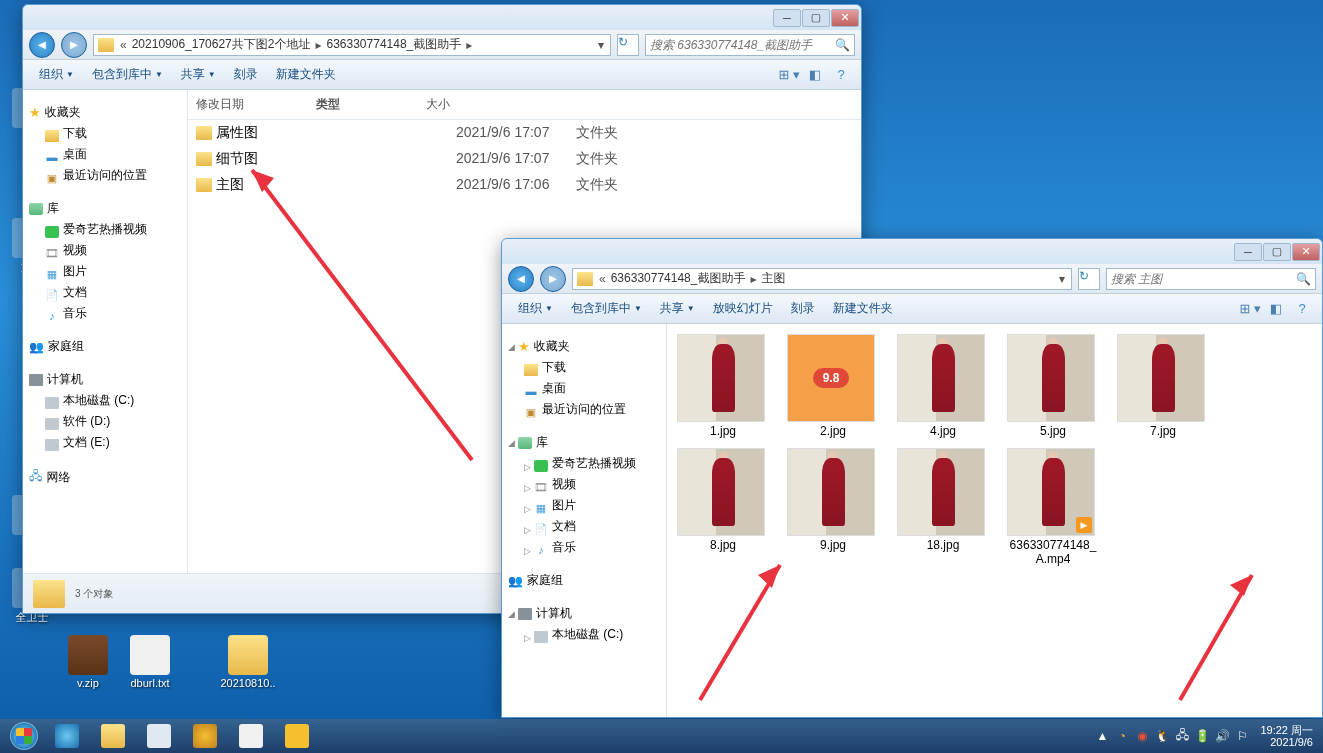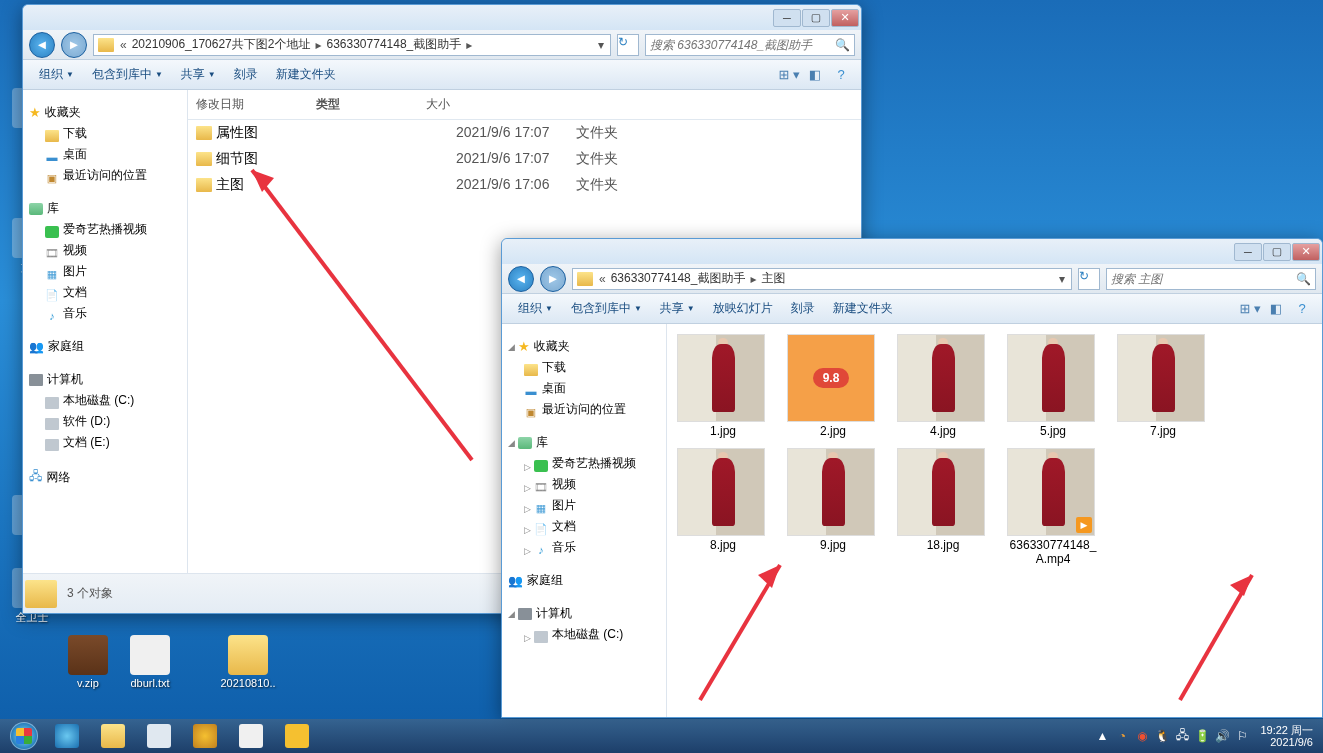--- a/index.html
+++ b/index.html
@@ -59,21 +59,21 @@
 .list-header .col.type { width: 110px; font-weight: bold; }
 .list-header .col.size { width: 80px; }
 .list-row { display: flex; font-size: 14px; padding: 2px 0; cursor: pointer; }
 .list-row .col { padding: 2px 8px; }
 .list-row .col.name { width: 260px; display: flex; align-items: center; gap: 4px; }
 .list-row .col.date { width: 120px; color: #555; }
 .list-row .col.type { width: 110px; color: #555; }
 .list-row .col.size { width: 80px; color: #555; }
 .fico { width: 16px; height: 14px; background: linear-gradient(to bottom, #fce38a, #e8b84a); border-radius: 1px; }
 
-.statusbar { height: 40px; background: linear-gradient(to bottom, #f0f4f8, #e4ecf4); border-top: 1px solid #dde5ee; display: flex; align-items: center; padding: 0 2px; font-size: 12px; color: #555; gap: 10px; }
+.statusbar { height: 40px; background: linear-gradient(to bottom, #f0f4f8, #e4ecf4); border-top: 1px solid #dde5ee; display: flex; align-items: center; padding: 0 10px; font-size: 10px; color: #555; gap: 10px; }
 .status-ico { width: 32px; height: 28px; background: linear-gradient(to bottom, #fce38a, #e8b84a); border-radius: 2px; }
 
 
 .thumb-grid { padding: 10px; display: flex; flex-wrap: wrap; gap: 10px 18px; align-content: flex-start; }
 .thumb { width: 92px; text-align: center; cursor: pointer; font-size: 12px; }
 .thumb-img { width: 88px; height: 88px; border: 1px solid #ddd; background: #f8f8f8; display: flex; align-items: center; justify-content: center; position: relative; overflow: hidden; }
 .thumb-img.red-dress { background: linear-gradient(to right, #e8e4d8 44%, #d0c8b8 44%); }
 .thumb-img.red-dress::after { content: ""; position: absolute; left: 40%; top: 10%; width: 26%; height: 80%; background: linear-gradient(to bottom, #a01828, #8a1422); border-radius: 40% 40% 10% 10% / 20% 20% 5% 5%; }
 .thumb-img.red-dress::before { content: ""; position: absolute; left: 46%; top: 4%; width: 12%; height: 10%; background: #e8c8b0; border-radius: 50%; }
 .thumb-img.flower { background: radial-gradient(circle at 40% 40%, #d04858 10%, #a82838 30%, #881828 60%); }

